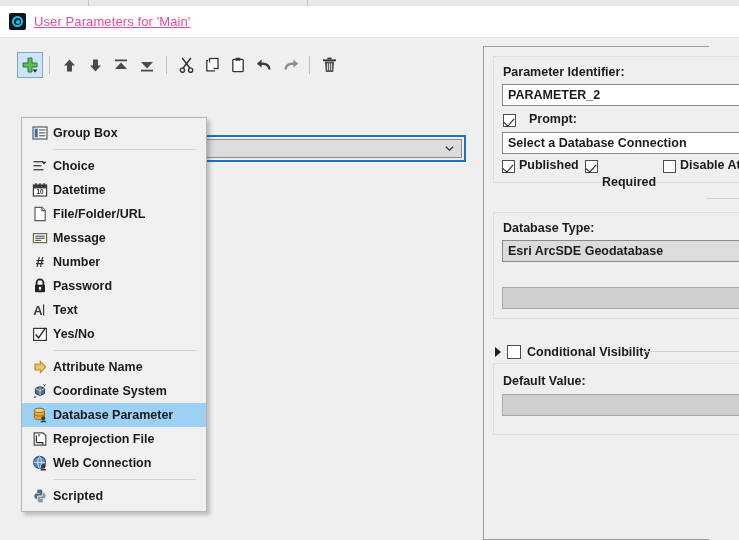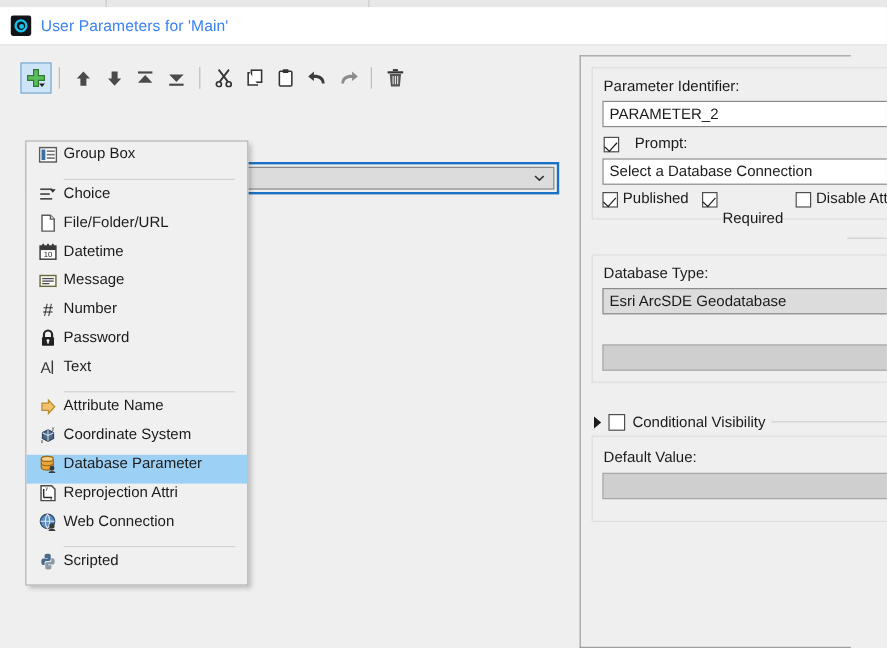--- a/index.html
+++ b/index.html
@@ -17,21 +17,21 @@
   .chrome-seg{position:absolute;top:0;height:6px;background:#e8e8e8;border-right:1px solid #c4c4c4;}
 
   
   .titlebar{position:absolute;left:0;top:6px;width:739px;height:31px;background:#ffffff;
             display:flex;align-items:center;padding-left:9px;box-sizing:border-box;}
   .title-icon{width:17px;height:17px;flex:0 0 17px;border-radius:2px;background:#111418;
               display:flex;align-items:center;justify-content:center;margin-right:8px;}
   .title-icon .ring{width:11px;height:11px;border-radius:50%;border:2.5px solid #16c3f0;
                     display:flex;align-items:center;justify-content:center;box-sizing:border-box;}
   .title-icon .core{width:4px;height:4px;border-radius:50%;background:#16c3f0;}
-  .title-text{font-size:13px;color:#3b82f6;letter-spacing:.1px;}
+  .title-text{font-size:13px;color:#ec4899;letter-spacing:.1px;text-decoration:underline;}
 
   .title-sep{position:absolute;left:0;top:37px;width:739px;height:1px;background:#e2e2e2;}
 
   
   .content{position:absolute;left:0;top:38px;width:739px;height:502px;background:#efefef;}
 
   
   .toolbar{position:absolute;left:17px;top:14px;height:26px;display:flex;align-items:center;gap:0px;}
   .tbtn{width:26px;height:26px;display:flex;align-items:center;justify-content:center;
         box-sizing:border-box;position:relative;}
@@ -46,29 +46,29 @@
          background:#dcdcdc;border:1px solid #8a8a8a;box-sizing:border-box;
          display:flex;align-items:center;justify-content:flex-end;padding-right:7px;}
   .combo .chev{width:9px;height:5px;}
 
   .left-rail{position:absolute;left:21px;top:82px;width:3px;height:42px;background:#1b72c4;}
 
   
   .menu{position:absolute;left:21px;top:79px;width:186px;background:#f0f0f0;
         border:1px solid #b5b5b5;box-sizing:border-box;
         box-shadow:3px 3px 4px rgba(0,0,0,.22);padding:3px 0;}
-  .mrow{height:24px;display:flex;align-items:flex-start;padding:0 0 0 5px;box-sizing:border-box;cursor:default;}
+  .mrow{height:24px;display:flex;align-items:center;padding:0 0 0 5px;box-sizing:border-box;cursor:default;font-weight:bold;}
   .mrow.sel{background:#9cd1f5;}
   .mico{width:26px;flex:0 0 26px;display:flex;align-items:center;justify-content:center;}
   .mlabel{font-size:12.5px;color:#1b1b1b;white-space:nowrap;}
   .msep{height:1px;background:#d2d2d2;margin:4px 10px 4px 31px;}
 
   
   .rpanel{position:absolute;left:483px;top:8px;width:226px;height:494px;
-          background:#efefef;border:1px solid #9d9d9d;border-right:none;box-sizing:border-box;}
+          background:#efefef;border:1px solid #9d9d9d;border-right:none;box-sizing:border-box;font-weight:bold;}
 
   .group{position:absolute;background:#efefef;border:1px solid #dedede;box-sizing:border-box;}
   .g1{left:9px;top:9px;width:250px;height:127px;}
   .g2{left:9px;top:165px;width:250px;height:107px;}
   .g3{left:9px;top:316px;width:250px;height:72px;}
 
   .lbl{position:absolute;font-size:12.5px;color:#1b1b1b;white-space:nowrap;}
   .lbl.dim{color:#9a9a9a;}
 
   .field{position:absolute;box-sizing:border-box;height:22px;border:1px solid #8a8a8a;
@@ -225,44 +225,44 @@
             <path d="M9.6 3.8 L14.4 3.8 L12 6.6 Z" fill="#2e2e2e"></path>
           </svg>
         </div>
         <div class="mlabel">Choice</div>
       </div>
 
 
       <div class="mrow">
         <div class="mico">
           <svg width="16" height="16" viewBox="0 0 16 16">
-            <path d="M3 1.4 H10 L13.2 4.6 V14.6 H3 Z" stroke="#5a5a5a" stroke-width="1.2" fill="#fff"></path>
-            <path d="M10 1.4 V4.6 H13.2" stroke="#5a5a5a" stroke-width="1.2" fill="#e8e8e8"></path>
-          </svg>
-        </div>
-        <div class="mlabel">File/Folder/URL</div>
-      </div>
-
-      <div class="mrow">
-        <div class="mico">
-          <svg width="16" height="16" viewBox="0 0 16 16">
             <rect x="1.4" y="3" width="13.2" height="11" stroke="#3a3a3a" stroke-width="1.2" fill="#fff"></rect>
             <rect x="1.4" y="3" width="13.2" height="3.4" fill="#3a3a3a"></rect>
             <rect x="3.2" y="1.2" width="1.6" height="3" fill="#3a3a3a"></rect>
             <rect x="7.2" y="1.2" width="1.6" height="3" fill="#3a3a3a"></rect>
             <rect x="11.2" y="1.2" width="1.6" height="3" fill="#3a3a3a"></rect>
             <text x="8" y="12.4" font-size="6.4" text-anchor="middle" fill="#2b2b2b" font-family="Liberation Sans, sans-serif">10</text>
           </svg>
         </div>
         <div class="mlabel">Datetime</div>
       </div>
 
       <div class="mrow">
         <div class="mico">
           <svg width="16" height="16" viewBox="0 0 16 16">
+            <path d="M3 1.4 H10 L13.2 4.6 V14.6 H3 Z" stroke="#5a5a5a" stroke-width="1.2" fill="#fff"></path>
+            <path d="M10 1.4 V4.6 H13.2" stroke="#5a5a5a" stroke-width="1.2" fill="#e8e8e8"></path>
+          </svg>
+        </div>
+        <div class="mlabel">File/Folder/URL</div>
+      </div>
+
+      <div class="mrow">
+        <div class="mico">
+          <svg width="16" height="16" viewBox="0 0 16 16">
             <rect x="1.4" y="3.6" width="13.2" height="9" stroke="#6b6b3a" stroke-width="1.2" fill="#fff"></rect>
             <rect x="3.2" y="5.6" width="9.6" height="1.1" fill="#4a4a4a"></rect>
             <rect x="3.2" y="7.7" width="9.6" height="1.1" fill="#4a4a4a"></rect>
             <rect x="3.2" y="9.8" width="6" height="1.1" fill="#4a4a4a"></rect>
           </svg>
         </div>
         <div class="mlabel">Message</div>
       </div>
 
       <div class="mrow">
@@ -289,20 +289,29 @@
       <div class="mrow">
         <div class="mico">
           <svg width="16" height="16" viewBox="0 0 16 16">
             <text x="6" y="13" font-size="13" text-anchor="middle" fill="#3a3a3a" font-family="Liberation Sans, sans-serif">A</text>
             <rect x="11" y="2.4" width="1.2" height="11.2" fill="#3a3a3a"></rect>
           </svg>
         </div>
         <div class="mlabel">Text</div>
       </div>
 
+      <div class="mrow">
+        <div class="mico">
+          <svg width="16" height="16" viewBox="0 0 16 16">
+            <rect x="1.6" y="2.4" width="12.8" height="12" stroke="#3a3a3a" stroke-width="1.2" fill="#fff"></rect>
+            <path d="M3.6 8.4 L6.6 11.8 L13.4 1.8" stroke="#2b2b2b" stroke-width="1.5" fill="none"></path>
+          </svg>
+        </div>
+        <div class="mlabel">Yes/No</div>
+      </div>
 
       <div class="msep"></div>
 
       <div class="mrow">
         <div class="mico">
           <svg width="16" height="16" viewBox="0 0 16 16">
             <path d="M3 5 H8.4 V2.4 L13.6 8 L8.4 13.6 V11 H3 Z" fill="#f2c16b" stroke="#b98c2f" stroke-width="1.1"></path>
           </svg>
         </div>
         <div class="mlabel">Attribute Name</div>
@@ -336,21 +345,21 @@
 
       <div class="mrow">
         <div class="mico">
           <svg width="16" height="16" viewBox="0 0 16 16">
             <path d="M2.2 1.8 H11 L13.8 4.6 V14.2 H2.2 Z" stroke="#4a4a4a" stroke-width="1.2" fill="#fff"></path>
             <path d="M4.4 11.6 V4.4 M4.4 11.6 H11.4" stroke="#2b2b2b" stroke-width="1.2" fill="none"></path>
             <text x="6" y="5.4" font-size="4.2" fill="#2b2b2b" font-family="Liberation Sans, sans-serif">y</text>
             <text x="9.6" y="13.6" font-size="4.2" fill="#2b2b2b" font-family="Liberation Sans, sans-serif">x</text>
           </svg>
         </div>
-        <div class="mlabel">Reprojection Attri</div>
+        <div class="mlabel">Reprojection File</div>
       </div>
 
       <div class="mrow">
         <div class="mico">
           <svg width="16" height="16" viewBox="0 0 16 16">
             <circle cx="7.6" cy="7.4" r="6" fill="#5b8fc4" stroke="#2f4a66" stroke-width="1.1"></circle>
             <path d="M1.7 7.4 H13.5 M7.6 1.4 C10 4 10 10.8 7.6 13.4 C5.2 10.8 5.2 4 7.6 1.4" stroke="#dbe7f2" stroke-width="0.9" fill="none"></path>
             <circle cx="11.3" cy="11.3" r="2.2" fill="#3a3a3a"></circle>
             <path d="M8.4 15.4 C8.4 13 14.2 13 14.2 15.4 Z" fill="#3a3a3a"></path>
           </svg>

